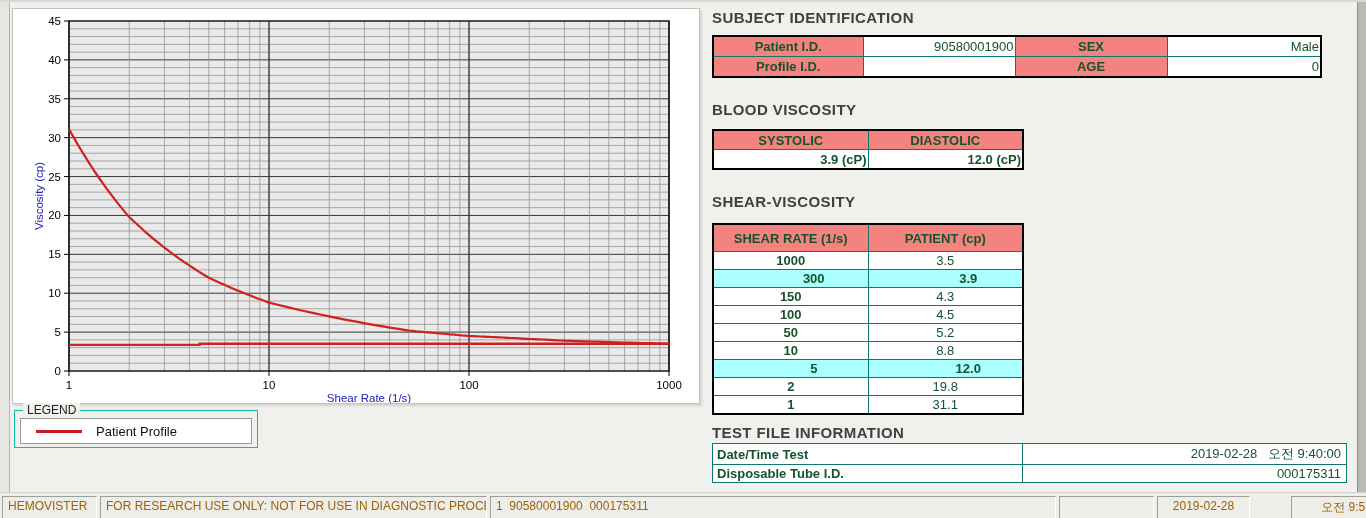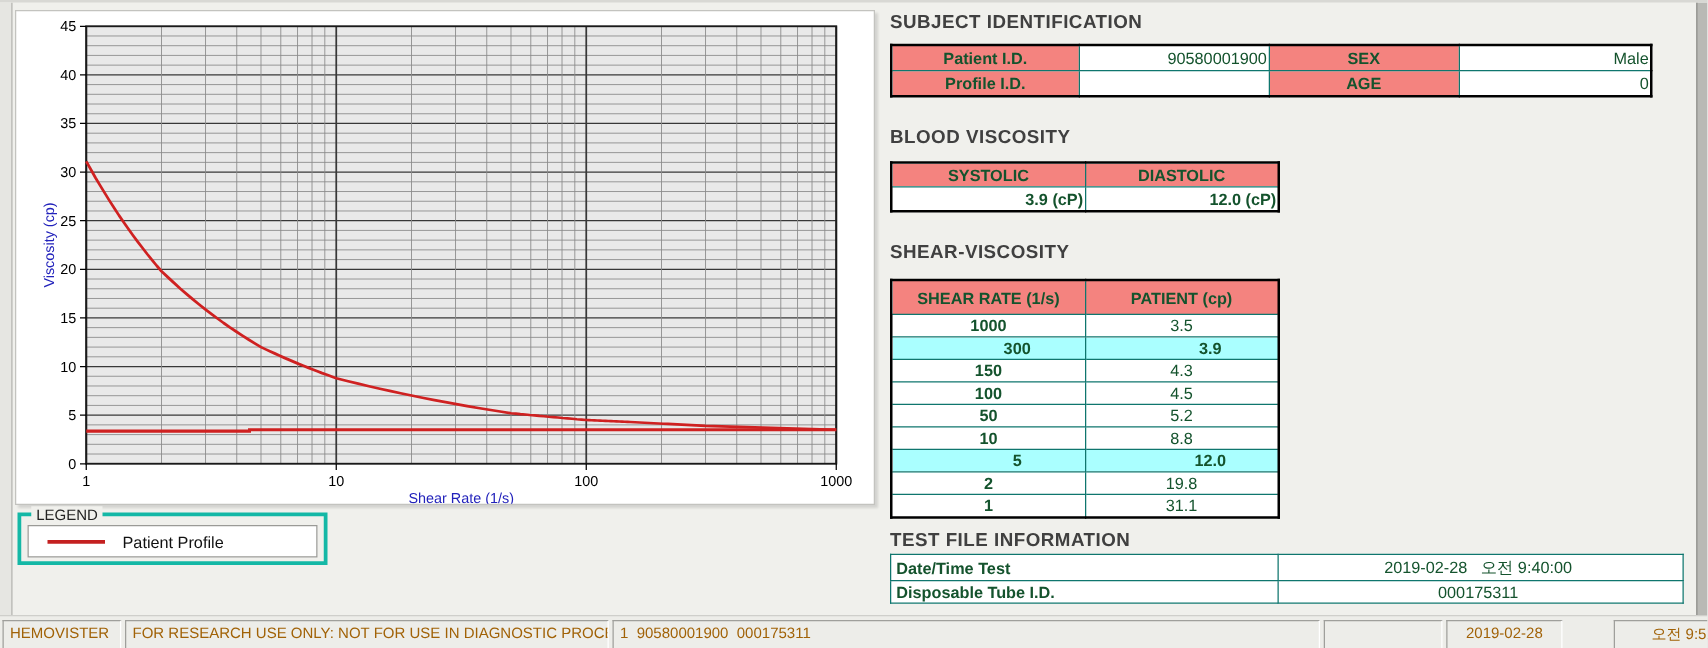--- a/index.html
+++ b/index.html
@@ -7,21 +7,21 @@
        border-top:2px solid #d8d8d4;}
   #left-rail{position:absolute;left:0;top:0;width:9px;height:518px;background:#e6e6e2;border-right:1px solid #b6b6b2;}
   #right-rail{position:absolute;right:0;top:0;width:8px;height:490px;background:#b9b9b5;border-left:1px solid #8f8f8b;}
 
   
   #chart-panel{position:absolute;left:12px;top:6px;width:686px;height:394px;background:#ffffff;
                border:1px solid #c3c3bf;box-shadow:2px 2px 2px rgba(0,0,0,.12);}
   #chart-panel svg{display:block;}
 
   
-  #legend-box{position:absolute;left:14px;top:408px;width:242px;height:36px;border:3px solid #14b8a6;}
+  #legend-box{position:absolute;left:14px;top:408px;width:242px;height:36px;border:1px solid #14b8a6;}
   #legend-caption{position:absolute;left:8px;top:-8px;background:#f0f0ec;padding:0 4px;font-size:12px;color:#222;}
   #legend-inner{position:absolute;left:5px;right:5px;top:7px;bottom:3px;background:#fff;border:1px solid #9a9a96;
                 display:flex;align-items:center;}
   .legend-line{width:46px;height:3px;margin-left:15px;background:#c42020;}
   .legend-label{margin-left:14px;font-size:13px;color:#111;}
 
   
   .section-title{position:absolute;font-size:15px;font-weight:bold;color:#404040;letter-spacing:.4px;}
   table{border-collapse:collapse;table-layout:fixed;position:absolute;background:#fff;}
   td,th{border:1px solid #0f766e;font-size:13px;color:#14532d;overflow:hidden;white-space:nowrap;}
@@ -30,21 +30,21 @@
   .val{text-align:right;background:#fff;}
   #subject-table td{height:17px;}
   #bv-table td{height:16px;}
   #shear-table th{height:24px;}
   #shear-table td{height:15px;text-align:center;}
   #shear-table td.rate{font-weight:bold;}
   tr.hl td{background:#aaffff;font-weight:bold;padding-left:47px;}
   .bold{font-weight:bold;}
   #tf-table td{height:15px;}
   #tf-table .lbl{font-weight:bold;text-align:left;padding-left:4px;background:#fff;}
-  #tf-table .rv{text-align:center;padding-right:5px;white-space:pre;background:#fff;}
+  #tf-table .rv{text-align:right;padding-right:5px;white-space:pre;background:#fff;}
 
   
   #status-bar{position:absolute;left:0;top:490px;width:1366px;height:28px;background:#ededE9;border-top:1px solid #cfcfcb;}
   .sb-panel{position:absolute;top:3px;height:32px;border:1px solid;border-color:#9f9f9b #ffffff #ffffff #9f9f9b;
             font-size:12px;color:#a16207;padding:2px 5px 0 5px;white-space:pre;overflow:hidden;box-sizing:border-box;}
 </style>
 </head>
 <body>
 
 <div id="app">

